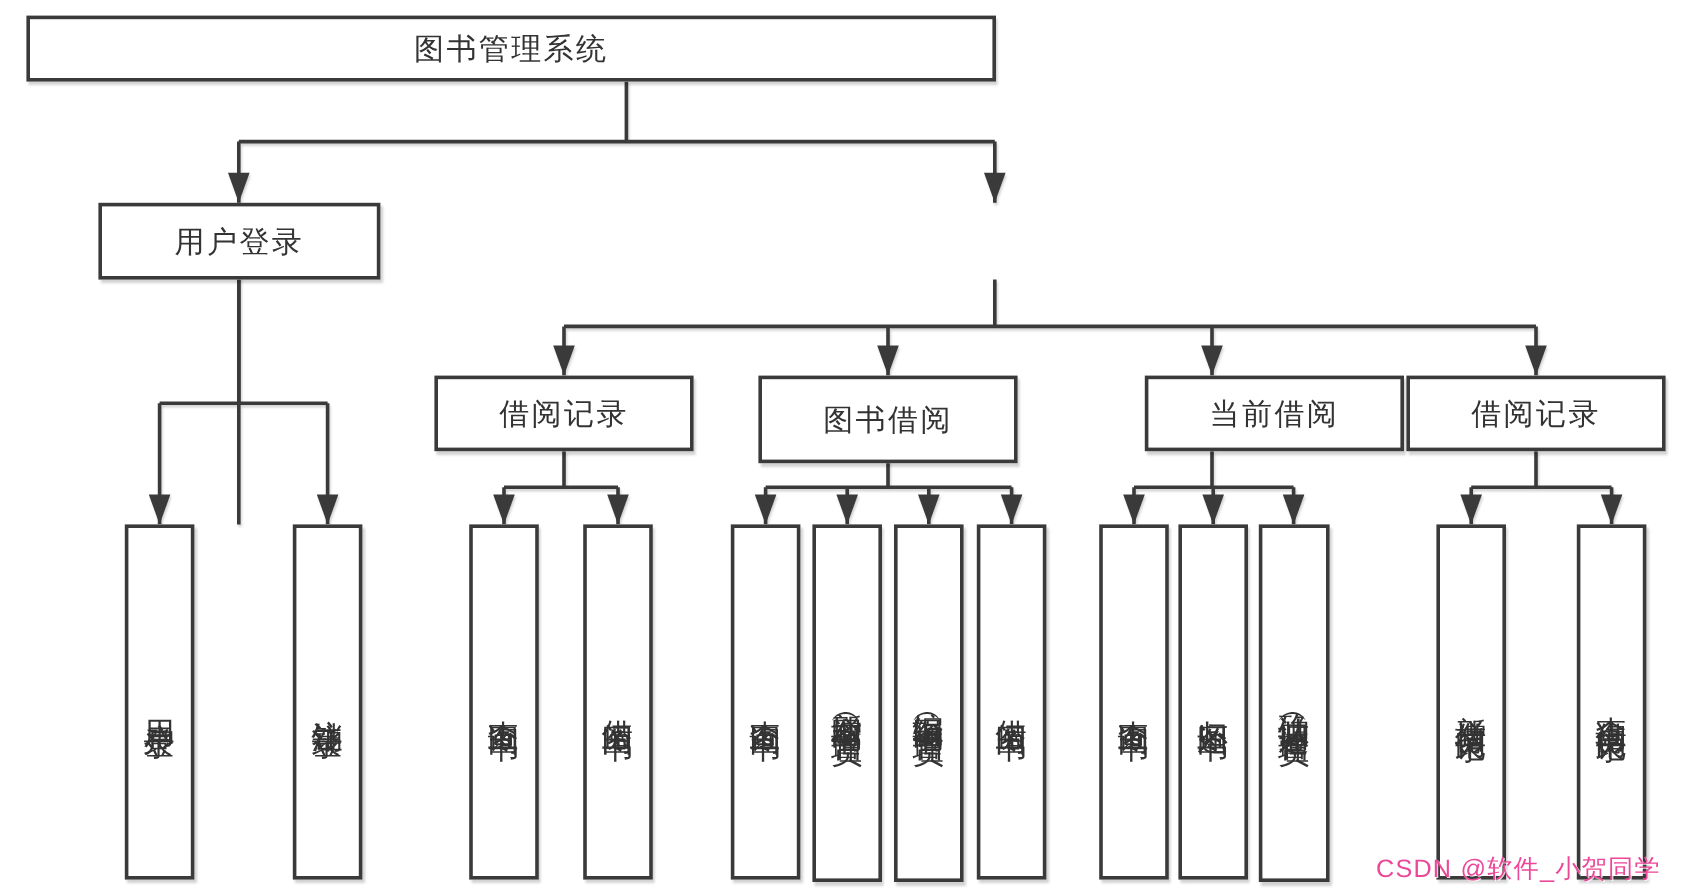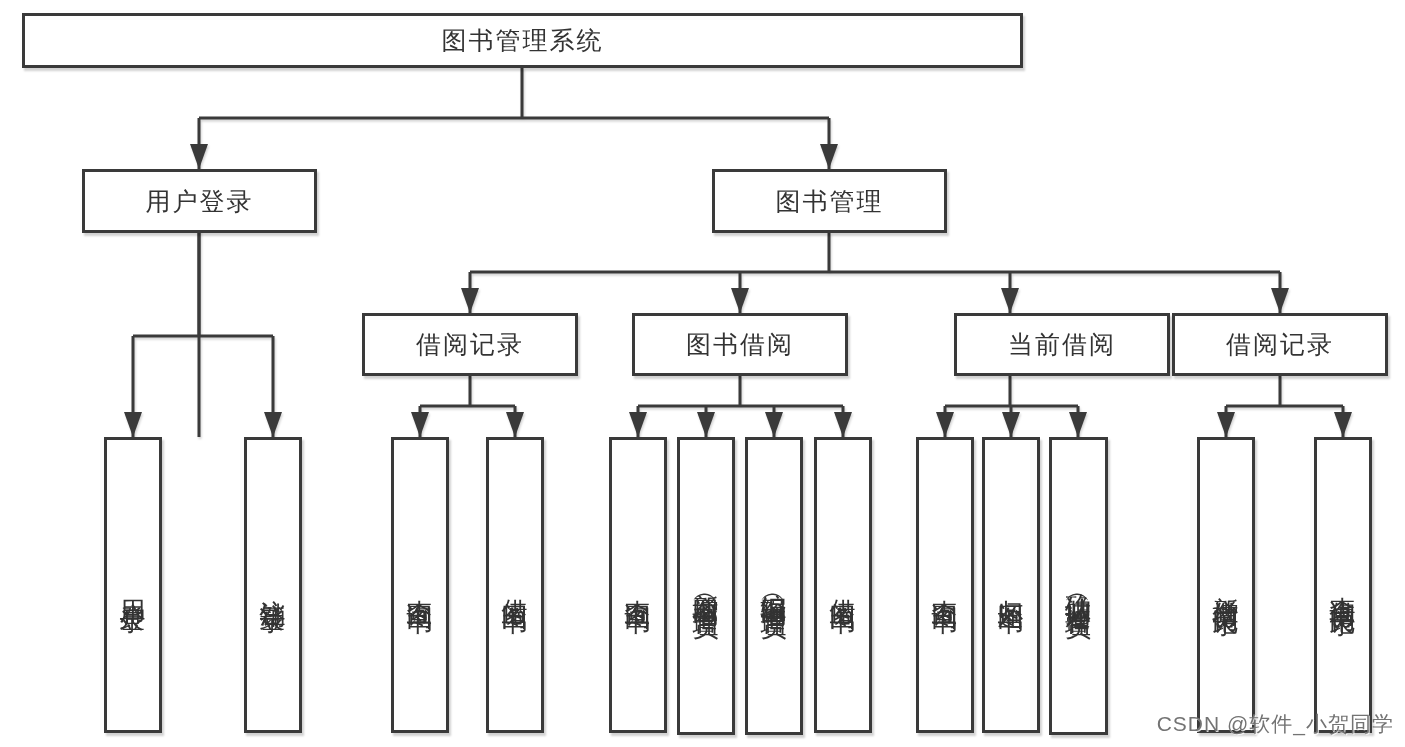--- a/index.html
+++ b/index.html
@@ -39,25 +39,25 @@
   .leaf .vtext {
     writing-mode: vertical-rl;
     text-orientation: mixed;
     font-size: 26px;
     letter-spacing: 3px;
     line-height: 1;
     white-space: nowrap;
   }
   .watermark {
     position: absolute;
-    right: 11px;
+    right: 21px;
     bottom: 9px;
     font-size: 21px;
     letter-spacing: 1px;
-    color: #737373;
+    color: #ec4899;
     text-shadow: 1px 1px 0 rgba(255,255,255,0.8);
     white-space: nowrap;
   }
 </style>
 </head>
 <body>
 
 <div class="stage">
 
   <svg class="connectors" viewBox="0 0 1405 747" xmlns="http://www.w3.org/2000/svg">
@@ -95,27 +95,26 @@
 
       <polygon points="936,412 954,412 945,437"></polygon>
       <polygon points="1002,412 1020,412 1011,437"></polygon>
       <polygon points="1069,412 1087,412 1078,437"></polygon>
 
       <polygon points="1217,412 1235,412 1226,437"></polygon>
       <polygon points="1334,412 1352,412 1343,437"></polygon>
     </g>
   </svg>
 
-  <div class="box hlabel" style="left:22px; top:13px; width:1001px; height:55px;">图书管理系统</div>
+  <div class="box hlabel" style="left:22px; top:13px; width:808px; height:55px;">图书管理系统</div>
 
   <div class="box hlabel" style="left:82px; top:169px; width:235px; height:64px;">用户登录</div>
-  <div class="box hlabel" style="left:712px; top:169px; width:235px; height:64px;">图书管理</div>
 
   <div class="box hlabel" style="left:362px; top:313px; width:216px; height:63px;">借阅记录</div>
-  <div class="box hlabel" style="left:632px; top:313px; width:216px; height:63px;">图书借阅</div>
+  <div class="box hlabel" style="left:632px; top:313px; width:216px; height:73px;">图书借阅</div>
   <div class="box hlabel" style="left:954px; top:313px; width:216px; height:63px;">当前借阅</div>
   <div class="box hlabel" style="left:1172px; top:313px; width:216px; height:63px;text-align:center;">借阅记录</div>
 
   <div class="box leaf" style="left:104px; top:437px; width:58px; height:296px;">
     <span class="vtext">用户登录</span>
   </div>
   <div class="box leaf" style="left:244px; top:437px; width:58px; height:296px;">
     <span class="vtext">注销登录</span>
   </div>
 

